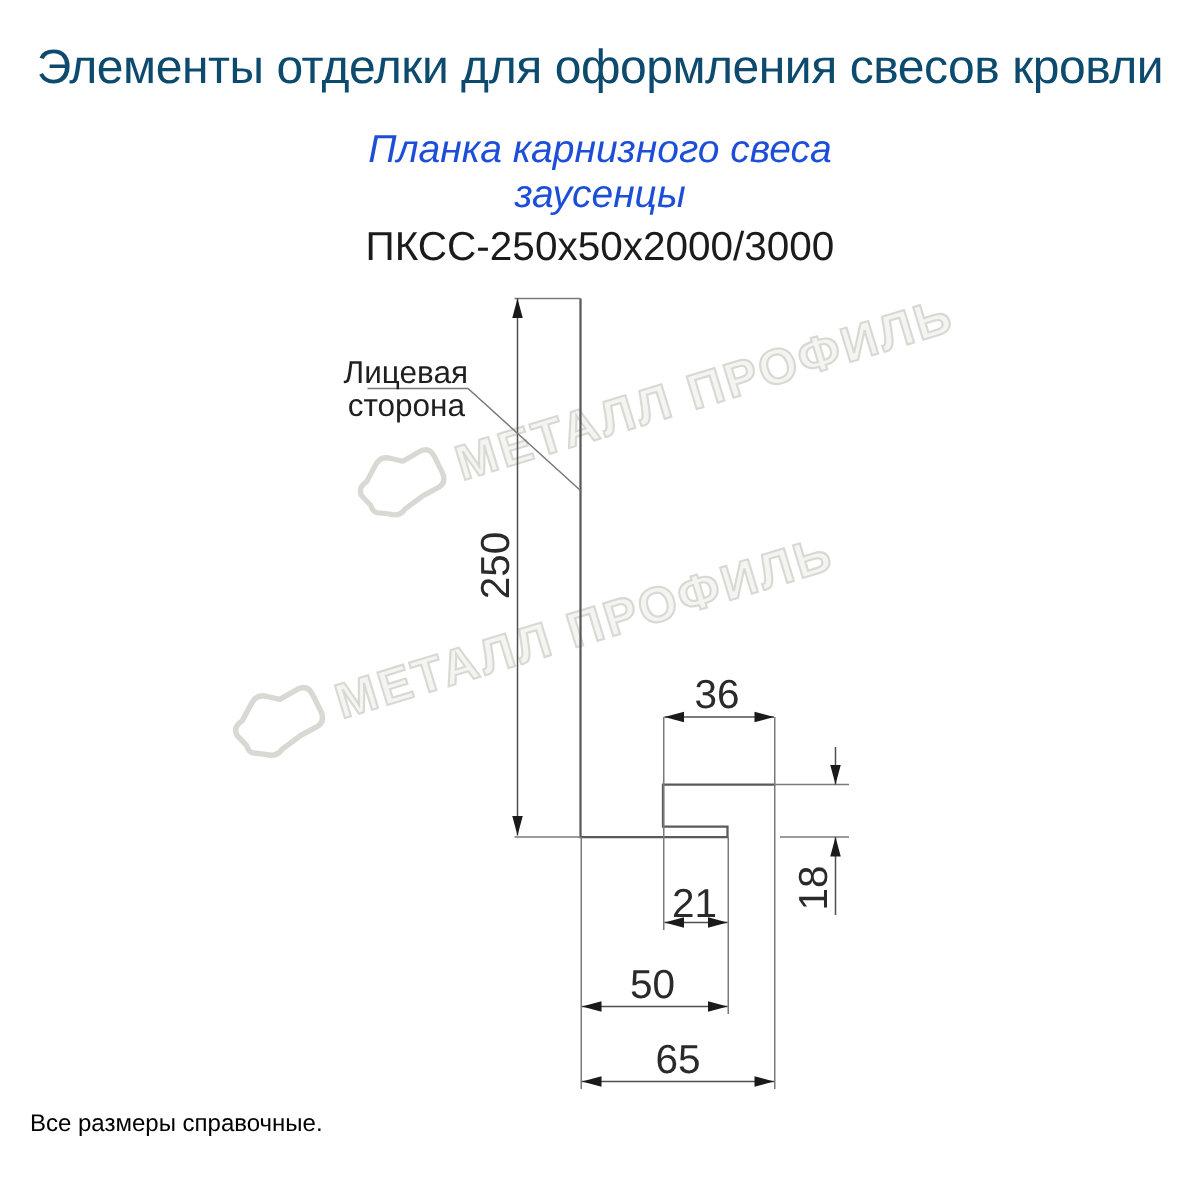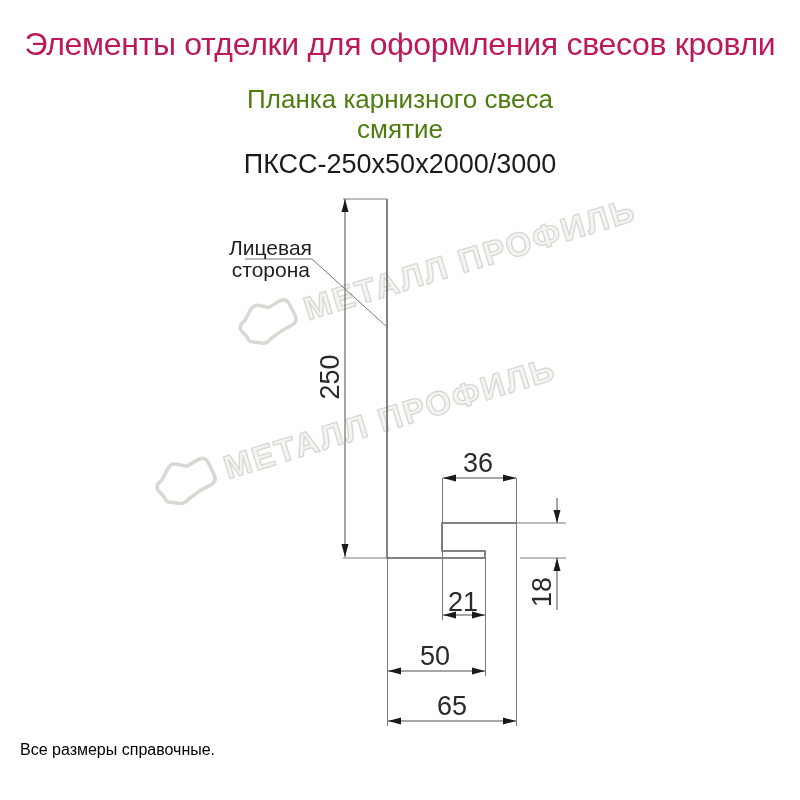--- a/index.html
+++ b/index.html
@@ -2,25 +2,25 @@
 <html><head>
 <meta charset="utf-8">
 <style>
   html,body{margin:0;padding:0;background:#ffffff;}
   .page{
     position:relative;width:800px;height:800px;background:#ffffff;overflow:hidden;
     font-family:"Liberation Sans", sans-serif;color:#1f1f1f;
   }
   .page-title{
     position:absolute;top:26px;left:0;width:800px;text-align:center;
-    font-size:32px;letter-spacing:-0.3px;color:#be185d;white-space:nowrap;
+    font-size:32px;letter-spacing:-0.3px;color:#0c4a6e;white-space:nowrap;
   }
   .subtitle{
     position:absolute;top:84px;left:0;width:800px;text-align:center;
-    font-size:26px;line-height:30px;color:#4d7c0f;
+    font-size:26px;line-height:30px;color:#1d4ed8;font-style:italic;
   }
   .product-code{
     position:absolute;top:149px;left:0;width:800px;text-align:center;
     font-size:27px;color:#1b1b1b;
   }
   .footer{
     position:absolute;top:739px;left:20px;font-size:16px;line-height:21px;color:#000000;
   }
   
   .watermark{
@@ -38,21 +38,21 @@
   .lbl-text{font-family:"Liberation Sans",sans-serif;font-size:21px;fill:#1f1f1f;}
 </style>
 </head>
 <body>
 
 <div class="page">
 
   <div class="page-title">Элементы отделки для оформления свесов кровли</div>
   <div class="subtitle">
     <div>Планка карнизного свеса</div>
-    <div>смятие</div>
+    <div>заусенцы</div>
   </div>
   <div class="product-code">ПКСС-250х50х2000/3000</div>
 
   <div class="watermark wm-upper">
     <svg width="64" height="50" viewBox="0 0 64 50">
       <path d="M9,34 L5,26 Q4,20 11,18 L20,9 Q25,4 31,8 L38,12 L51,9 Q58,8 59,15 L61,27 Q62,35 54,36 L44,38 L30,43 Q25,47 19,43 L12,40 Q9,39 9,34 Z" fill="#ffffff" stroke="#d9d9d4" stroke-width="3.5" stroke-linejoin="round"></path>
     </svg>
     <span class="wm-text">МЕТАЛЛ ПРОФИЛЬ</span>
   </div>
 

